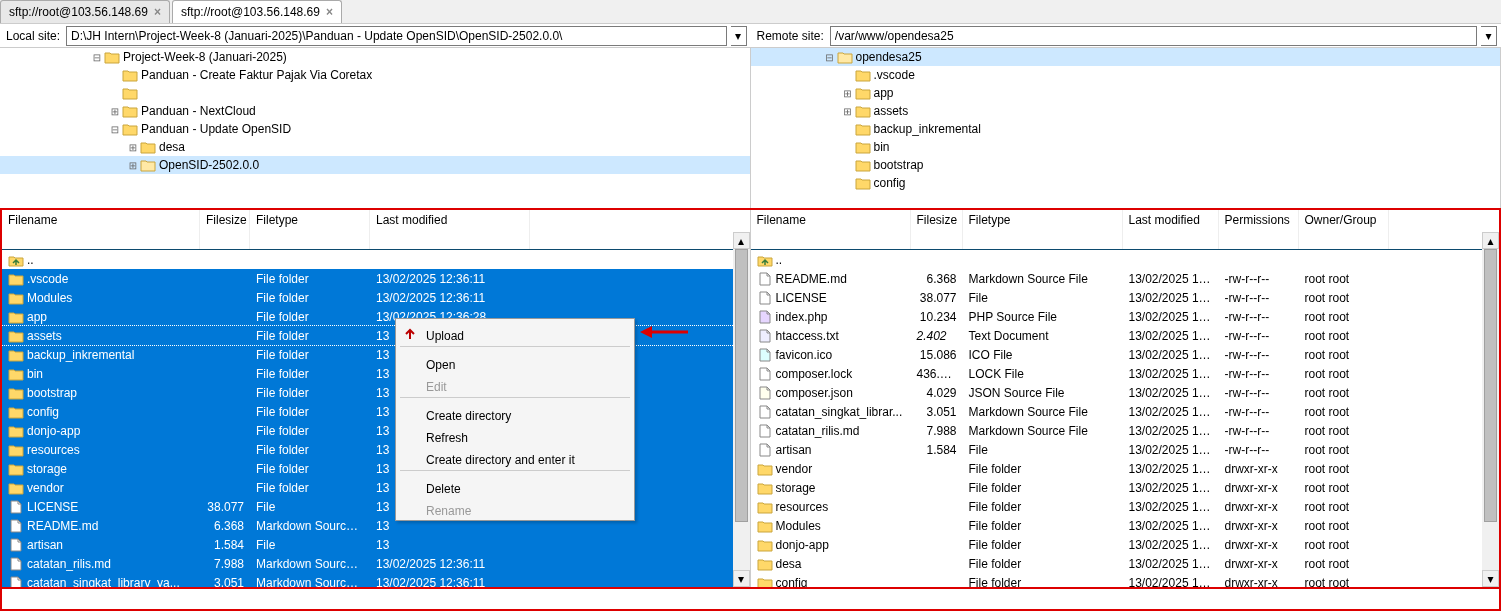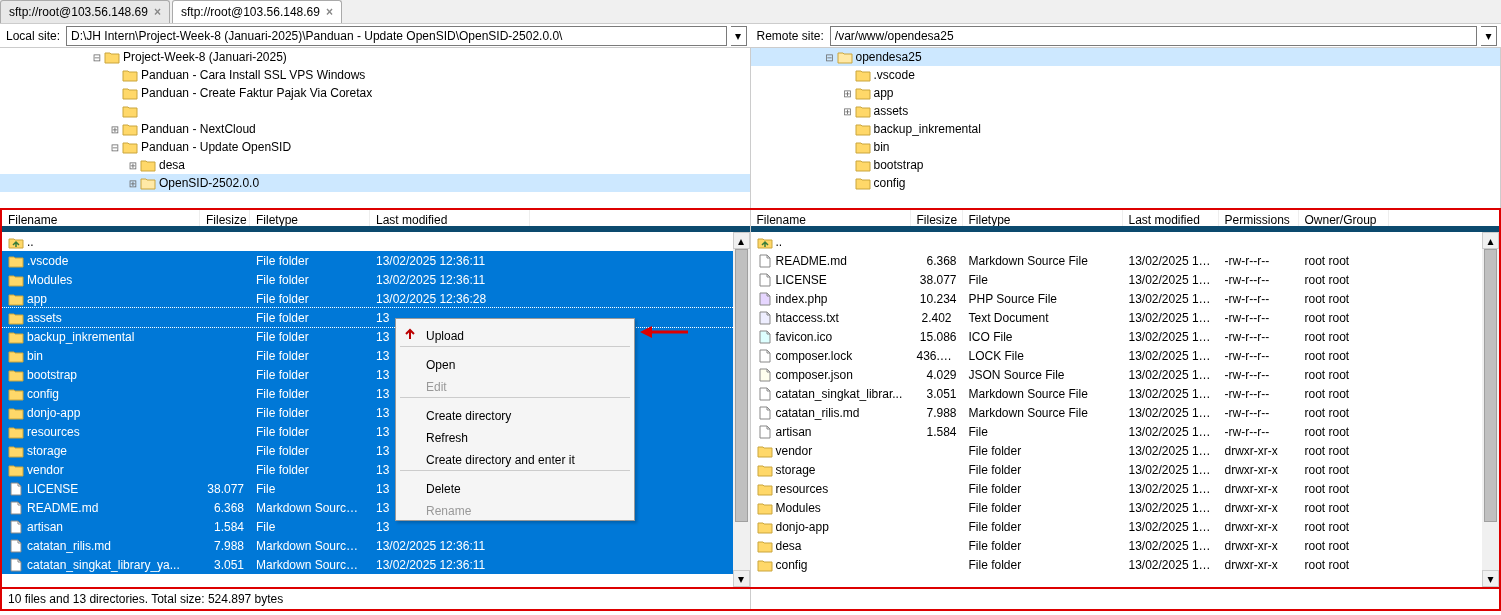--- a/index.html
+++ b/index.html
@@ -21,21 +21,21 @@
 .tree-row { display: flex; align-items: center; height: 18px; white-space: nowrap; }
 .tree-row.selected { background: #cde8ff; }
 .indent { display: inline-block; }
 .expander { width: 14px; text-align: center; color: #666; font-size: 10px; }
 .folder-icon { width: 16px; height: 14px; display: inline-block; margin-right: 3px; }
 .folder-icon svg, .file-icon svg { display: block; }
 
 .panes { display: flex; border: 2px solid #d00; border-left: 2px solid #d00; border-right: 2px solid #d00; border-top: 2px solid #d00; border-bottom: 2px solid #d00; height: 381px;}
 .pane { width: 50%; position: relative; display: flex; flex-direction: column; border-right: 1px solid #ccc; }
 .pane:last-child { border-right: none;}
-.cols { display: flex; height: 22px; border-bottom: 6px solid #0c4a6e; background: #fff; }
+.cols { display: flex; height: 40px; border-bottom: 1px solid #0c4a6e; background: #fff; }
 .col { padding: 3px 6px; border-right: 1px solid #eee; overflow: hidden; white-space: nowrap; }
 .rows { flex: 1; overflow: hidden; position: relative;}
 .row { display: flex; height: 19px; align-items: center; }
 .row.sel { background: #0078d7; color: #fff; }
 .cell { padding: 1px 6px; overflow: hidden; white-space: nowrap; text-overflow: ellipsis;}
 .cell.fn { display: flex; align-items: center; gap: 3px;}
 .file-icon { width: 16px; height: 14px; display: inline-flex; align-items:center; justify-content:center;}
 
 .ctx { position: absolute; background: #f5f5f5; border: 1px solid #999; box-shadow: 2px 2px 3px rgba(0,0,0,0.2); width: 240px; z-index: 10; padding: 2px; }
 .ctx-item { display: flex; align-items: flex-end; height: 22px; padding: 0 8px 0 28px; position: relative;}
@@ -101,30 +101,20 @@
         <span>Project-Week-8 (Januari-2025)</span>
       </div>
       <div class="tree-row">
         <span class="indent" style="width:108px"></span>
         <span class="expander"></span>
         <span class="folder-icon">
           <svg width="16" height="14" viewBox="0 0 16 14">
             <path d="M1 3 h5 l1 1 h8 v9 h-14 z" fill="#ffd869" stroke="#caa53d"></path>
           </svg>
         </span>
-        <span>Panduan - Cara Install SSL VPS Windows</span>
-      </div>
-      <div class="tree-row">
-        <span class="indent" style="width:108px"></span>
-        <span class="expander"></span>
-        <span class="folder-icon">
-          <svg width="16" height="14" viewBox="0 0 16 14">
-            <path d="M1 3 h5 l1 1 h8 v9 h-14 z" fill="#ffd869" stroke="#caa53d"></path>
-          </svg>
-        </span>
         <span>Panduan - Create Faktur Pajak Via Coretax</span>
       </div>
       <div class="tree-row">
         <span class="indent" style="width:108px"></span>
         <span class="expander"></span>
         <span class="folder-icon">
           <svg width="16" height="14" viewBox="0 0 16 14">
             <path d="M1 3 h5 l1 1 h8 v9 h-14 z" fill="#ffd869" stroke="#caa53d"></path>
           </svg>
         </span>
@@ -589,21 +579,21 @@
         <div class="row">
           <div class="cell fn" style="width: 160px;">
             <span class="file-icon">
               <svg width="14" height="14" viewBox="0 0 14 14">
                 <path d="M2 1 h7 l3 3 v9 h-10 z" fill="#eef" stroke="#888"></path>
                 <path d="M9 1 v3 h3" fill="none" stroke="#888"></path>
               </svg>
             </span>
             <span>htaccess.txt</span>
           </div>
-          <div class="cell" style="width: 52px; text-align: center;">2.402</div>
+          <div class="cell" style="width: 52px; text-align: left; font-style: italic;">2.402</div>
           <div class="cell" style="width: 160px;">Text Document</div>
           <div class="cell" style="width: 96px;">13/02/2025 13:...</div>
           <div class="cell" style="width: 80px;">-rw-r--r--</div>
           <div class="cell" style="width: 90px;">root root</div>
         </div>
         <div class="row">
           <div class="cell fn" style="width: 160px;">
             <span class="file-icon">
               <svg width="14" height="14" viewBox="0 0 14 14">
                 <path d="M2 1 h7 l3 3 v9 h-10 z" fill="#dff" stroke="#888"></path>
@@ -808,21 +798,20 @@
         <div class="sb-btn">▴</div>
         <div class="sb-track">
           <div class="sb-thumb" style="top:0;height:85%"></div>
         </div>
         <div class="sb-btn">▾</div>
       </div>
     </div>
 </div>
 
 <div class="status">
-  <div>10 files and 13 directories. Total size: 524.897 bytes</div>
 </div>
 
 <div class="ctx" id="ctx" style="left:395px; top:318px;">
     <div class="ctx-item">
       <span class="ctx-icon"><svg width="14" height="14">
           <path d="M7 12 V3 M3 7 l4 -4 l4 4" stroke="#b00" stroke-width="2" fill="none"></path>
         </svg></span>
       <span>Upload</span>
     </div>
     <div class="ctx-sep"></div>

